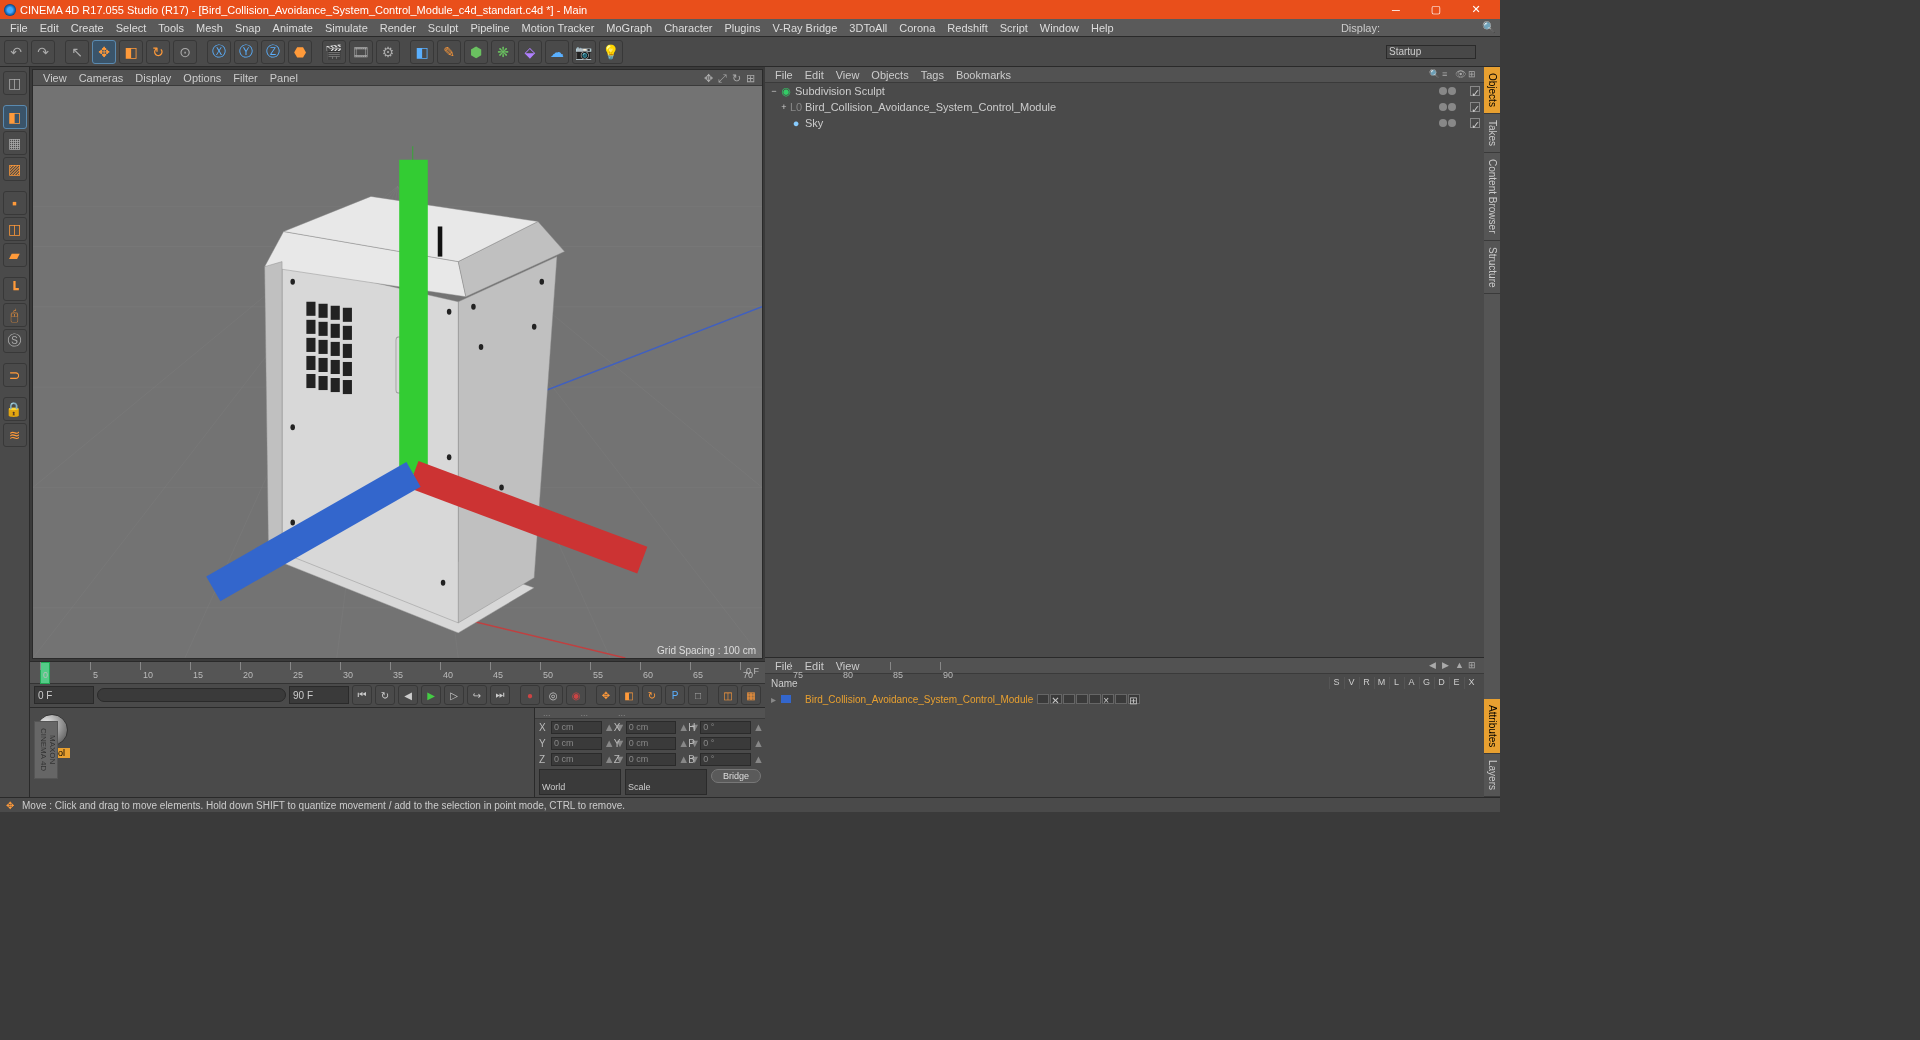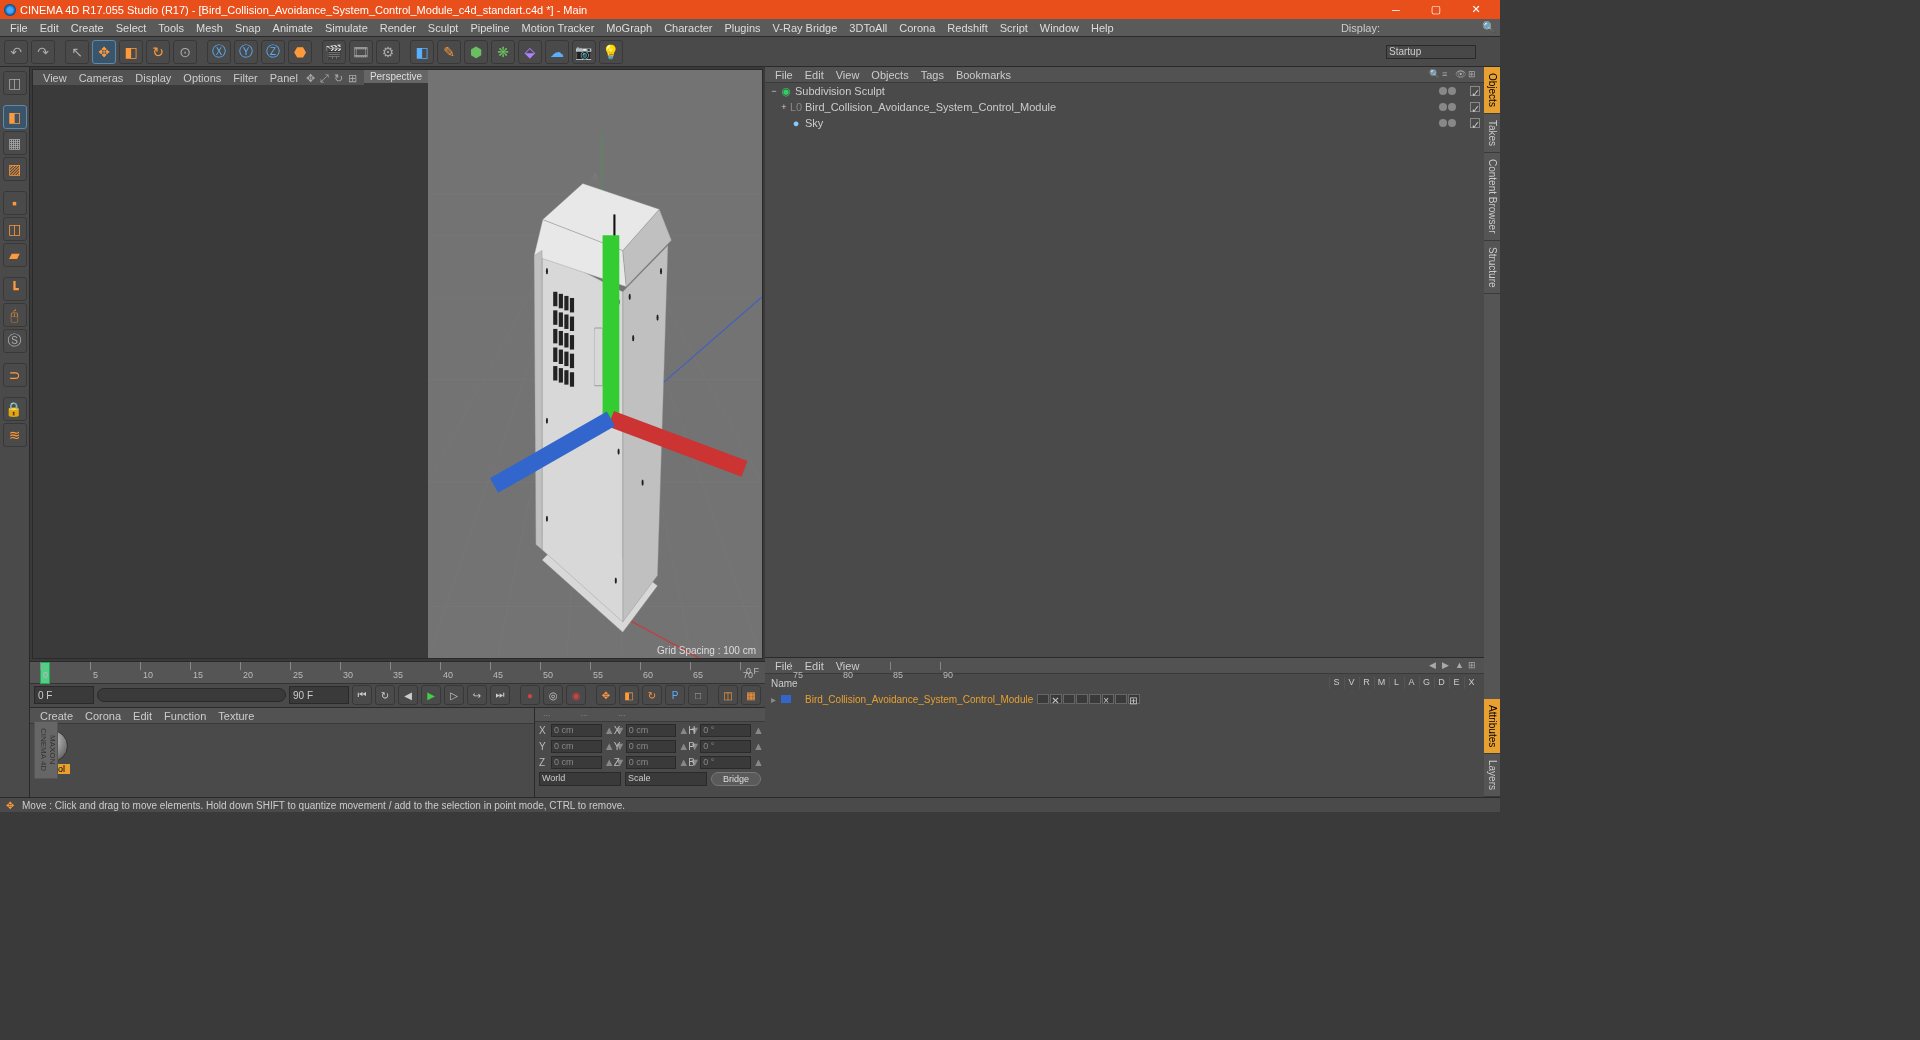--- a/index.html
+++ b/index.html
@@ -29,21 +29,21 @@
 .icon-purple { color: #b080ff; }
 
 .main-area { display: flex; height: calc(100% - 18px - 18px - 30px - 16px); }
 
 .left-palette { width: 30px; background: #4a4a4a; border-right: 1px solid #2a2a2a; display: flex; flex-direction: column; align-items: center; padding-top: 4px; gap: 2px; }
 .left-palette .pbtn { width: 24px; height: 24px; background: #4a4a4a; border: 1px solid #383838; border-radius: 3px; display: flex; justify-content: center; align-items: center; font-size: 14px; }
 .left-palette .psep { height: 6px; }
 
 .center-column { flex: 1; display: flex; flex-direction: column; min-width: 0; }
 
-.viewport-wrap { flex: 1; display: flex; flex-direction: row; border: 1px solid #2a2a2a; margin: 2px; min-height: 0; }
+.viewport-wrap { flex: 1; display: flex; flex-direction: column; border: 1px solid #2a2a2a; margin: 2px; min-height: 0; }
 .viewport-menu { background: #525252; height: 16px; display: flex; align-items: center; padding: 0 4px; gap: 2px; border-bottom: 1px solid #3a3a3a; }
 .viewport-menu .vm-item { padding: 0 6px; color: #ccc; }
 .viewport-menu .vm-icons { margin-left: auto; display:flex; gap:2px; }
 .viewport-menu .vm-icon { width: 12px; height: 12px; color: #aaa; }
 .viewport-label { background: #666; height: 14px; padding: 0 6px; color: #ddd; line-height: 14px; border-bottom: 1px solid #3a3a3a; font-size: 10px; }
 .viewport { flex: 1; position: relative; background: #737373; overflow: hidden; }
 .viewport svg { width: 100%; height: 100%; display: block; }
 .grid-info { position: absolute; bottom: 2px; right: 6px; color: #ddd; font-size: 10px; }
 .axis-gizmo { position: absolute; bottom: 12px; left: 16px; width: 40px; height: 40px; }
 
@@ -67,21 +67,21 @@
 .material-label { background: #e8a030; color: #000; font-size: 9px; padding: 0 2px; margin-top: 2px; width: 34px; overflow: hidden; }
 .maxon-logo { position: absolute; left: 4px; bottom: 18px; width: 24px; height: 58px; background: #666; writing-mode: vertical-rl; text-align: center; font-size: 8px; color: #333; border: 1px solid #555;}
 
 .coord-panel { width: 230px; background: #4a4a4a; display: flex; flex-direction: column; }
 .coord-header { background: #525252; height: 14px; display: flex; gap: 30px; padding: 0 8px; font-size: 9px; color: #888; border-bottom: 1px solid #3a3a3a; }
 .coord-row { display: flex; align-items: center; height: 16px; padding: 0 4px; gap: 2px; }
 .coord-row .lbl { width: 10px; color: #bbb; font-size: 10px; }
 .coord-row .fld { flex: 1; height: 13px; background: #3a3a3a; border: 1px solid #2a2a2a; color: #888; font-size: 9px; padding: 0 2px; display:flex; align-items:center; }
 .coord-row .spin { width: 8px; color: #888; }
 .coord-foot { display: flex; gap: 4px; padding: 2px 4px; }
-.coord-foot .sel { flex: 1; height: 14px; background: #3a3a3a; border: 1px solid #2a2a2a; color: #ccc; font-size: 9px; padding: 0 2px; }
+.coord-foot .sel { flex: 1; height: 14px; background: #3a3a3a; border: 1px solid #2a2a2a; color: #ccc; font-size: 9px; padding: 12px 2px; }
 .coord-foot .apply { width: 50px; height: 14px; background: #5a5a5a; border: 1px solid #777; border-radius: 7px; color: #ddd; font-size: 9px; text-align:center; line-height:13px;}
 .right-tabs { width: 16px; background: #555; display:flex; flex-direction:column; }
 .right-tab { writing-mode: vertical-rl; padding: 6px 2px; font-size: 10px; color: #ccc; border-bottom: 1px solid #3a3a3a;}
 .right-tab.active-o { background: #e8a030; color: #000; }
 
 .right-wrap { display: flex; flex: 1; min-height:0;}
 .right-inner { flex: 1; display: flex; flex-direction: column; min-height:0;}
 
 .obj-manager { flex: 1; display: flex; flex-direction: column; min-height: 0; }
 .obj-menu { background: #525252; height: 16px; display: flex; align-items: center; padding: 0 4px; gap: 2px; border-bottom: 1px solid #3a3a3a; }
@@ -266,21 +266,20 @@
     <div class="viewport-wrap">
       <div class="viewport-menu">
         <span id="viewport-menu-items"><span class="vm-item">View</span><span class="vm-item">Cameras</span><span class="vm-item">Display</span><span class="vm-item">Options</span><span class="vm-item">Filter</span><span class="vm-item">Panel</span></span>
         <span class="vm-icons">
           <span class="vm-icon">✥</span>
           <span class="vm-icon">⤢</span>
           <span class="vm-icon">↻</span>
           <span class="vm-icon">⊞</span>
         </span>
       </div>
-      <div class="viewport-label">Perspective</div>
       <div class="viewport">
         <svg class="viewport-svg" viewBox="0 0 960 570" preserveAspectRatio="none">
 
           <g>
             <line class="grid-line" x1="0" y1="120" x2="960" y2="120"></line>
             <line class="grid-line" x1="0" y1="160" x2="960" y2="160"></line>
             <line class="grid-line" x1="0" y1="220" x2="960" y2="220"></line>
             <line class="grid-line" x1="0" y1="300" x2="960" y2="300"></line>
             <line class="grid-line" x1="0" y1="400" x2="960" y2="400"></line>
             <line class="grid-line" x1="0" y1="520" x2="960" y2="520"></line>
@@ -406,23 +405,20 @@
             <span class="icon-orange">◫</span>
           </div>
         <div class="tc-btn">
             <span class="icon-orange">▦</span>
           </div>
       </div>
     </div>
 
     <div class="bottom-panels">
       <div class="material-panel" style="position:relative;">
-        <div class="panel-menu">
-          <span id="material-menu-items"><span class="pm-item">Create</span><span class="pm-item">Corona</span><span class="pm-item">Edit</span><span class="pm-item">Function</span><span class="pm-item">Texture</span></span>
-        </div>
         <div class="material-body">
           <div>
             <div class="material-ball"></div>
             <div class="material-label">control</div>
           </div>
         </div>
         <div class="maxon-logo">MAXON CINEMA 4D</div>
       </div>
       <div class="coord-panel">
         <div class="coord-header">

